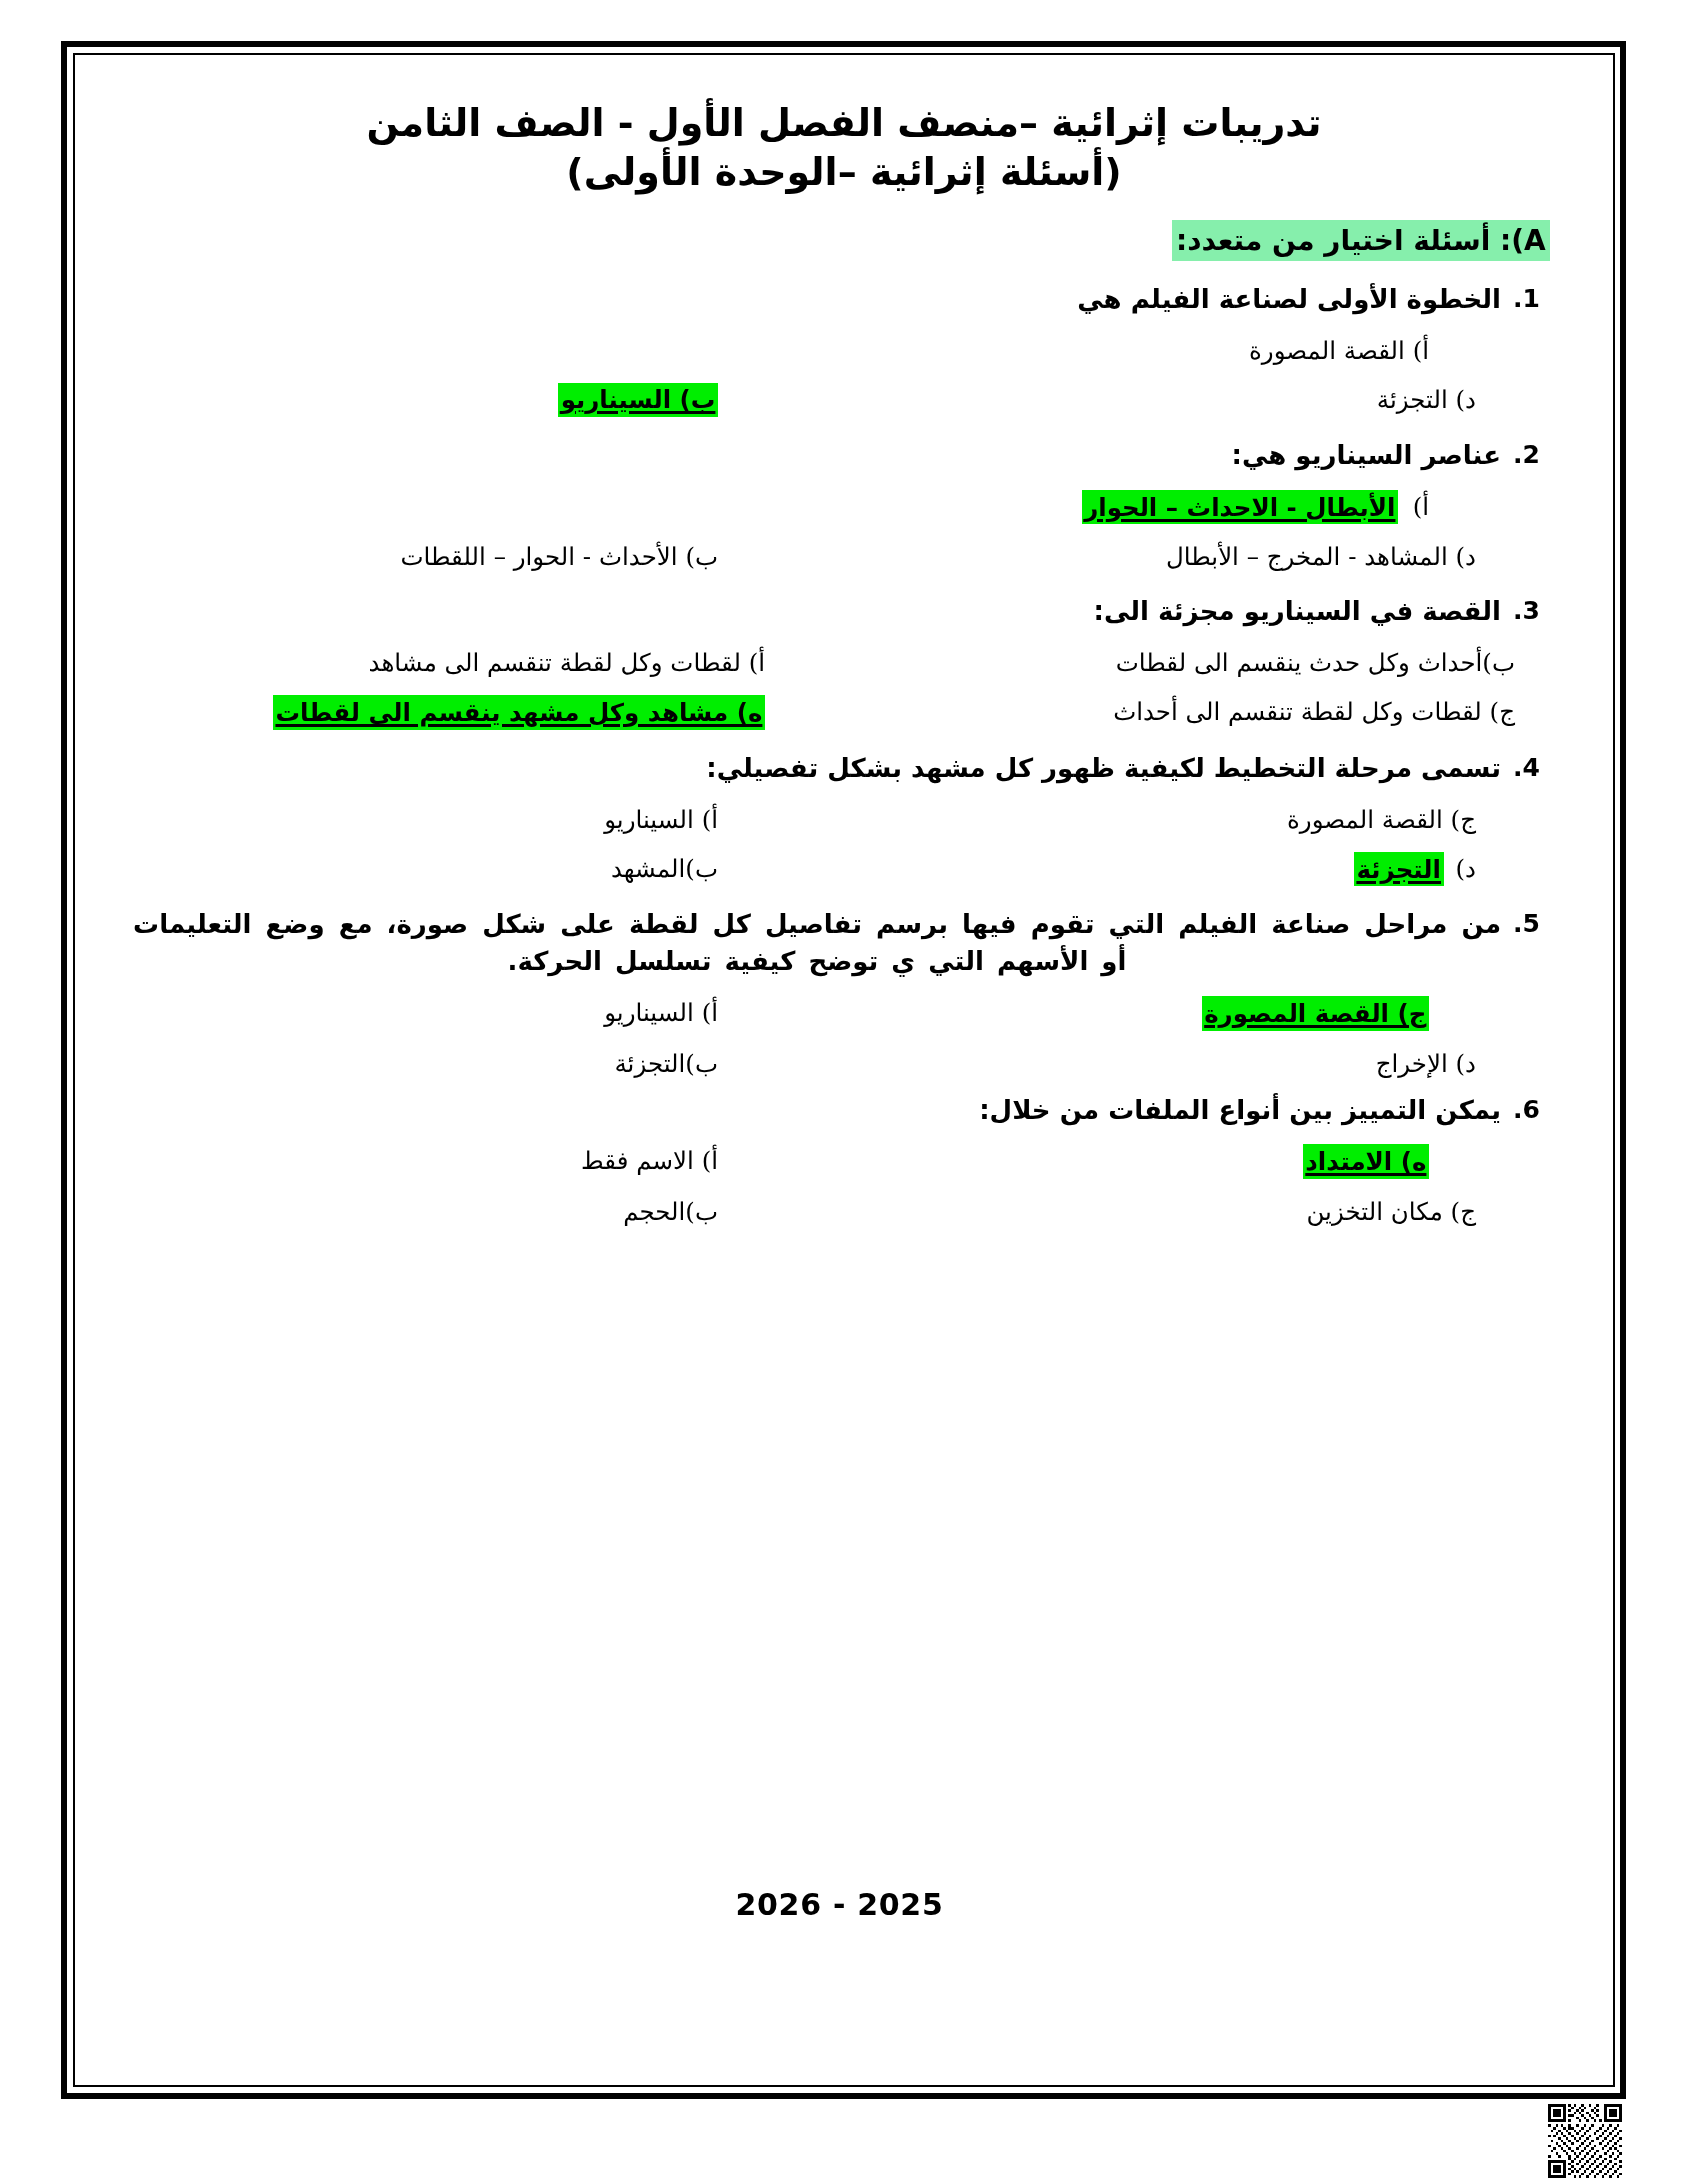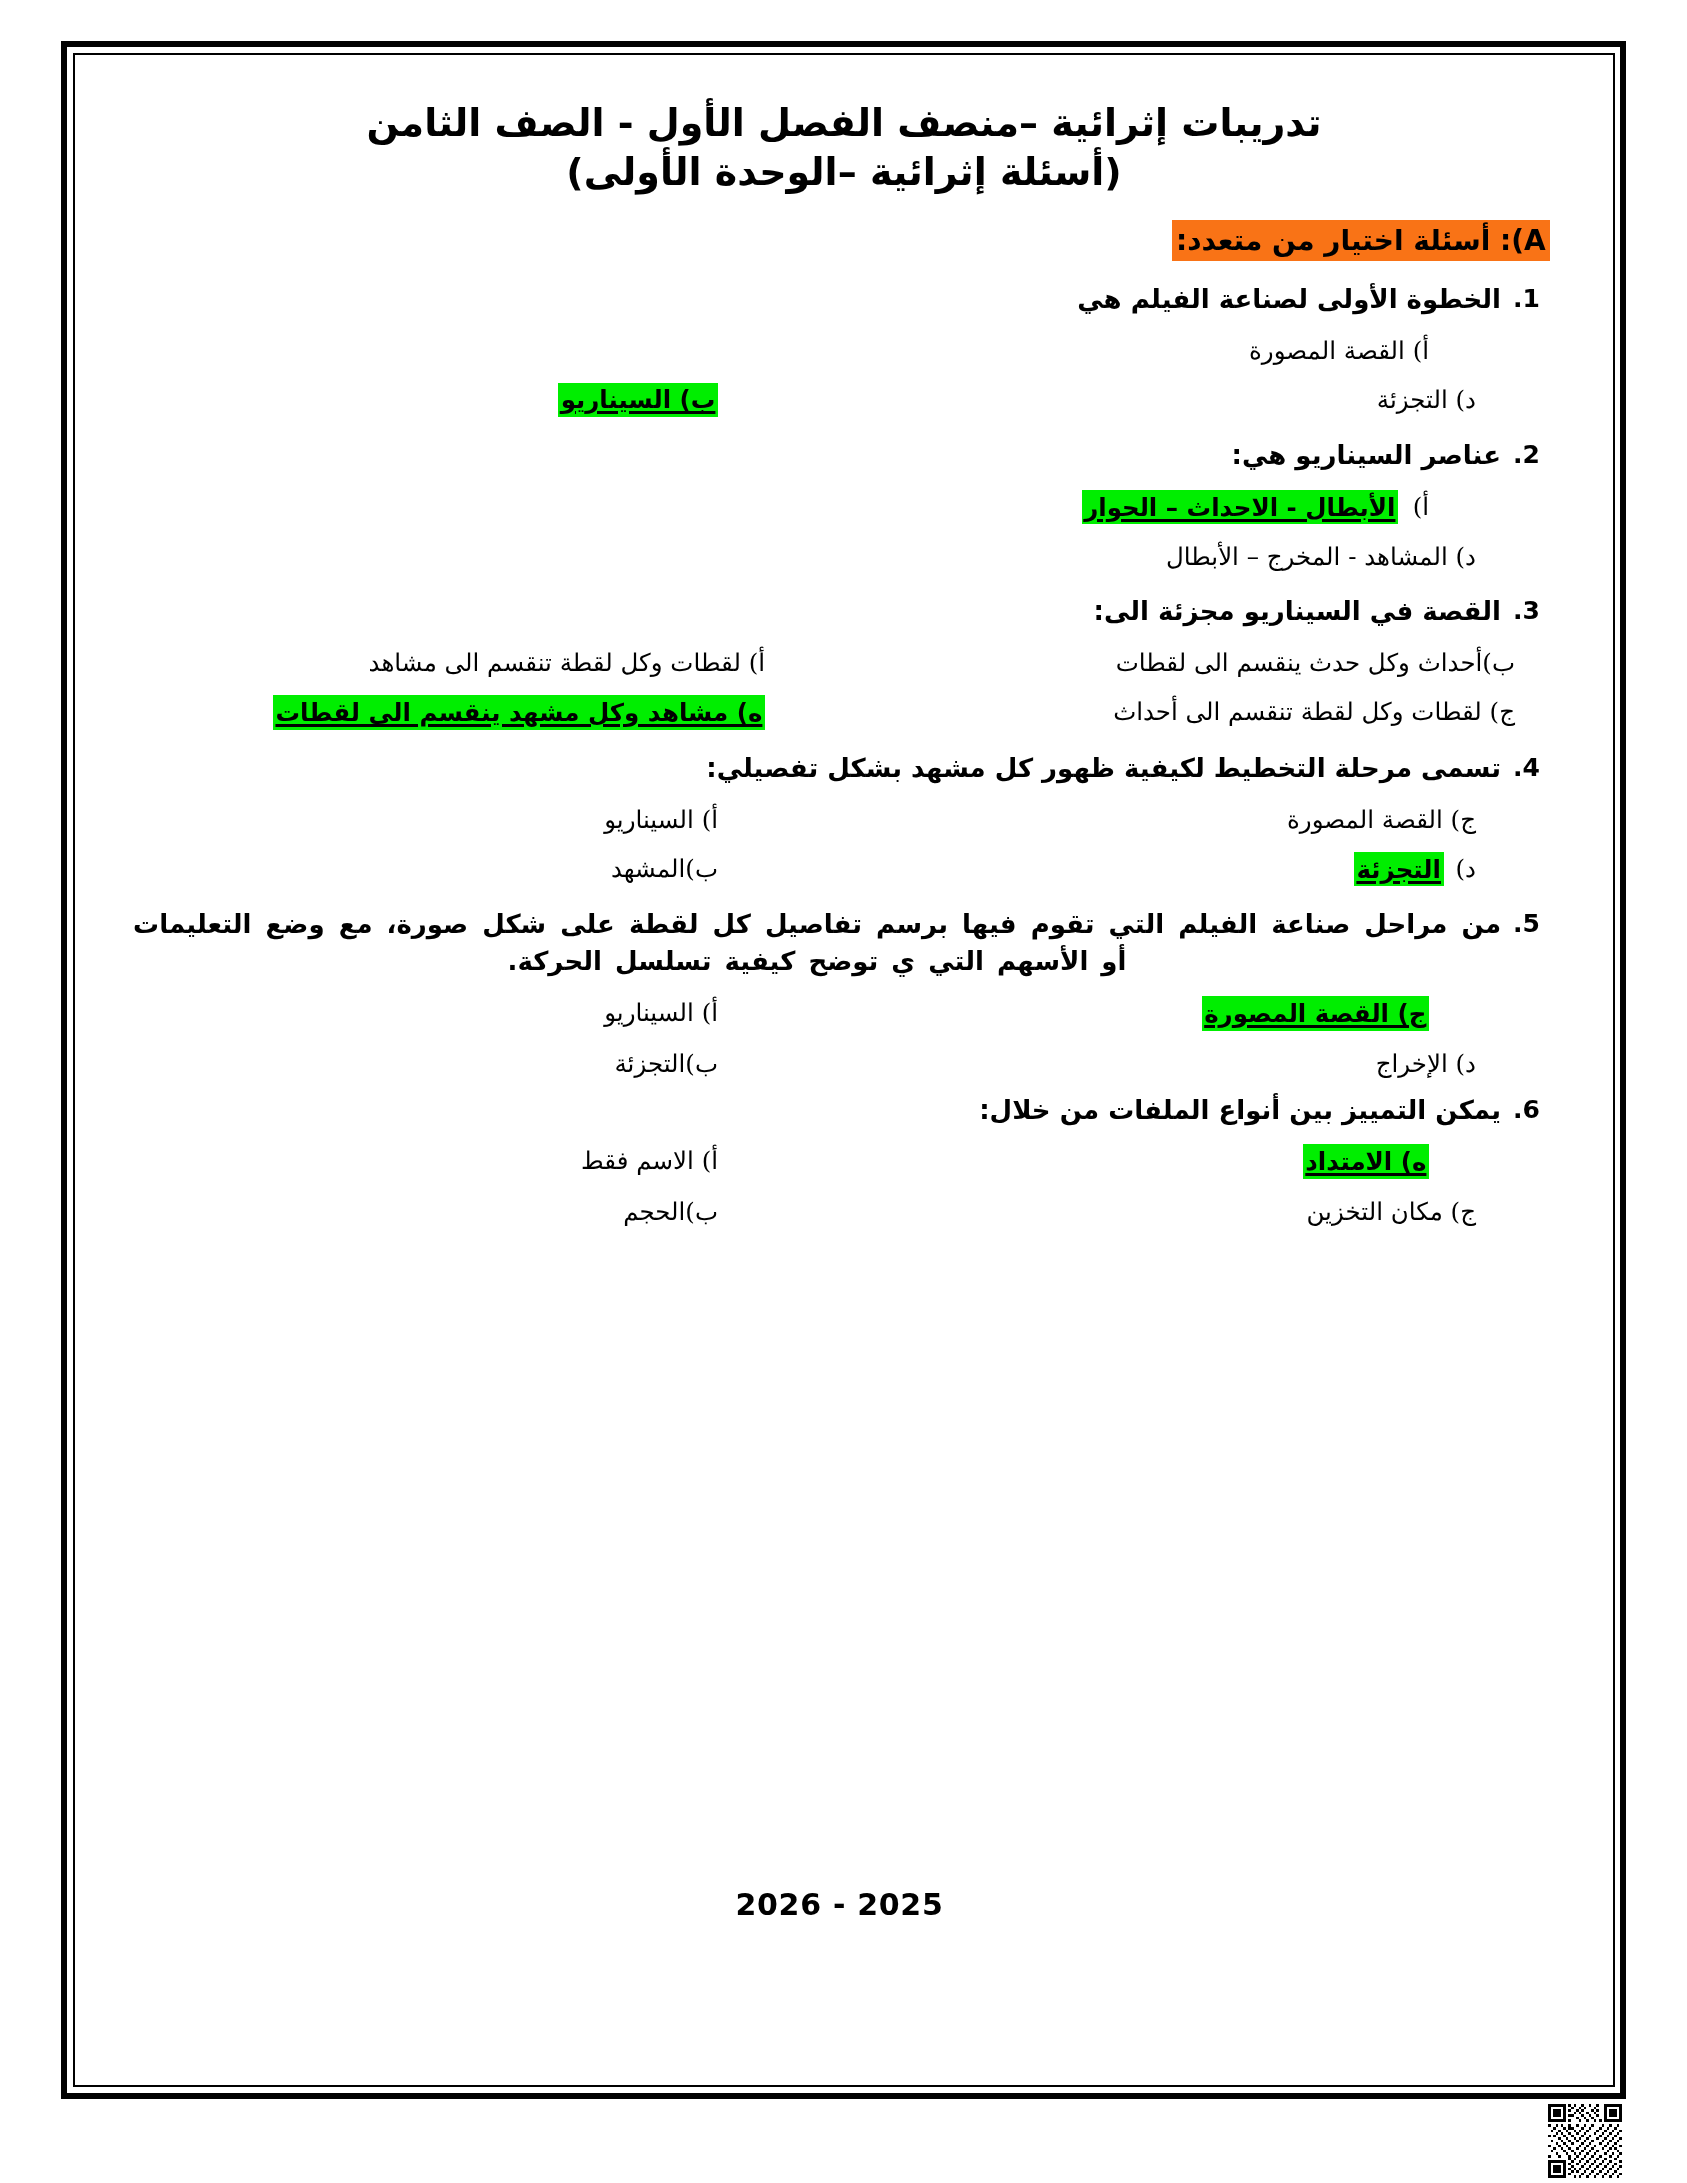--- a/index.html
+++ b/index.html
@@ -66,21 +66,21 @@
   }
   .doc-title .line2 { display: block; }
 
   .section-head-row {
     margin: 24px 0 0 0;
     text-align: right;
     padding-right: 5.3px;
   }
   .section-head {
     display: inline-block;
-    background: #f97316;
+    background: #86efac;
     font-weight: bold;
     font-size: 28px;
     line-height: 1.35;
     color: #000;
     padding: 1.3px 4px;
   }
 
   
   .q-block { margin-top: 20px; }
   .q-block.tight { margin-top: 12px; }
@@ -220,20 +220,23 @@
       </div>
       <div class="opt-row">
         <div class="opt-cell right">
           <span class="opt-text" style="padding-left:14.6px;">أ)</span>
           <span class="opt-text hl">الأبطال - الاحداث – الحوار</span>
         </div>
       </div>
       <div class="opt-row">
         <div class="opt-cell left">
             <span class="opt-text">د) المشاهد - المخرج – الأبطال</span>
+          </div>
+        <div class="opt-cell right">
+            <span class="opt-text">ب)   الأحداث - الحوار – اللقطات</span>
           </div>
       </div>
     </div>
 
     <div class="q-block">
       <div class="q-stem">
         <span class="q-num">3.</span>
         <span class="q-text">القصة في السيناريو مجزئة الى:</span>
       </div>
       <div class="opt-row">

